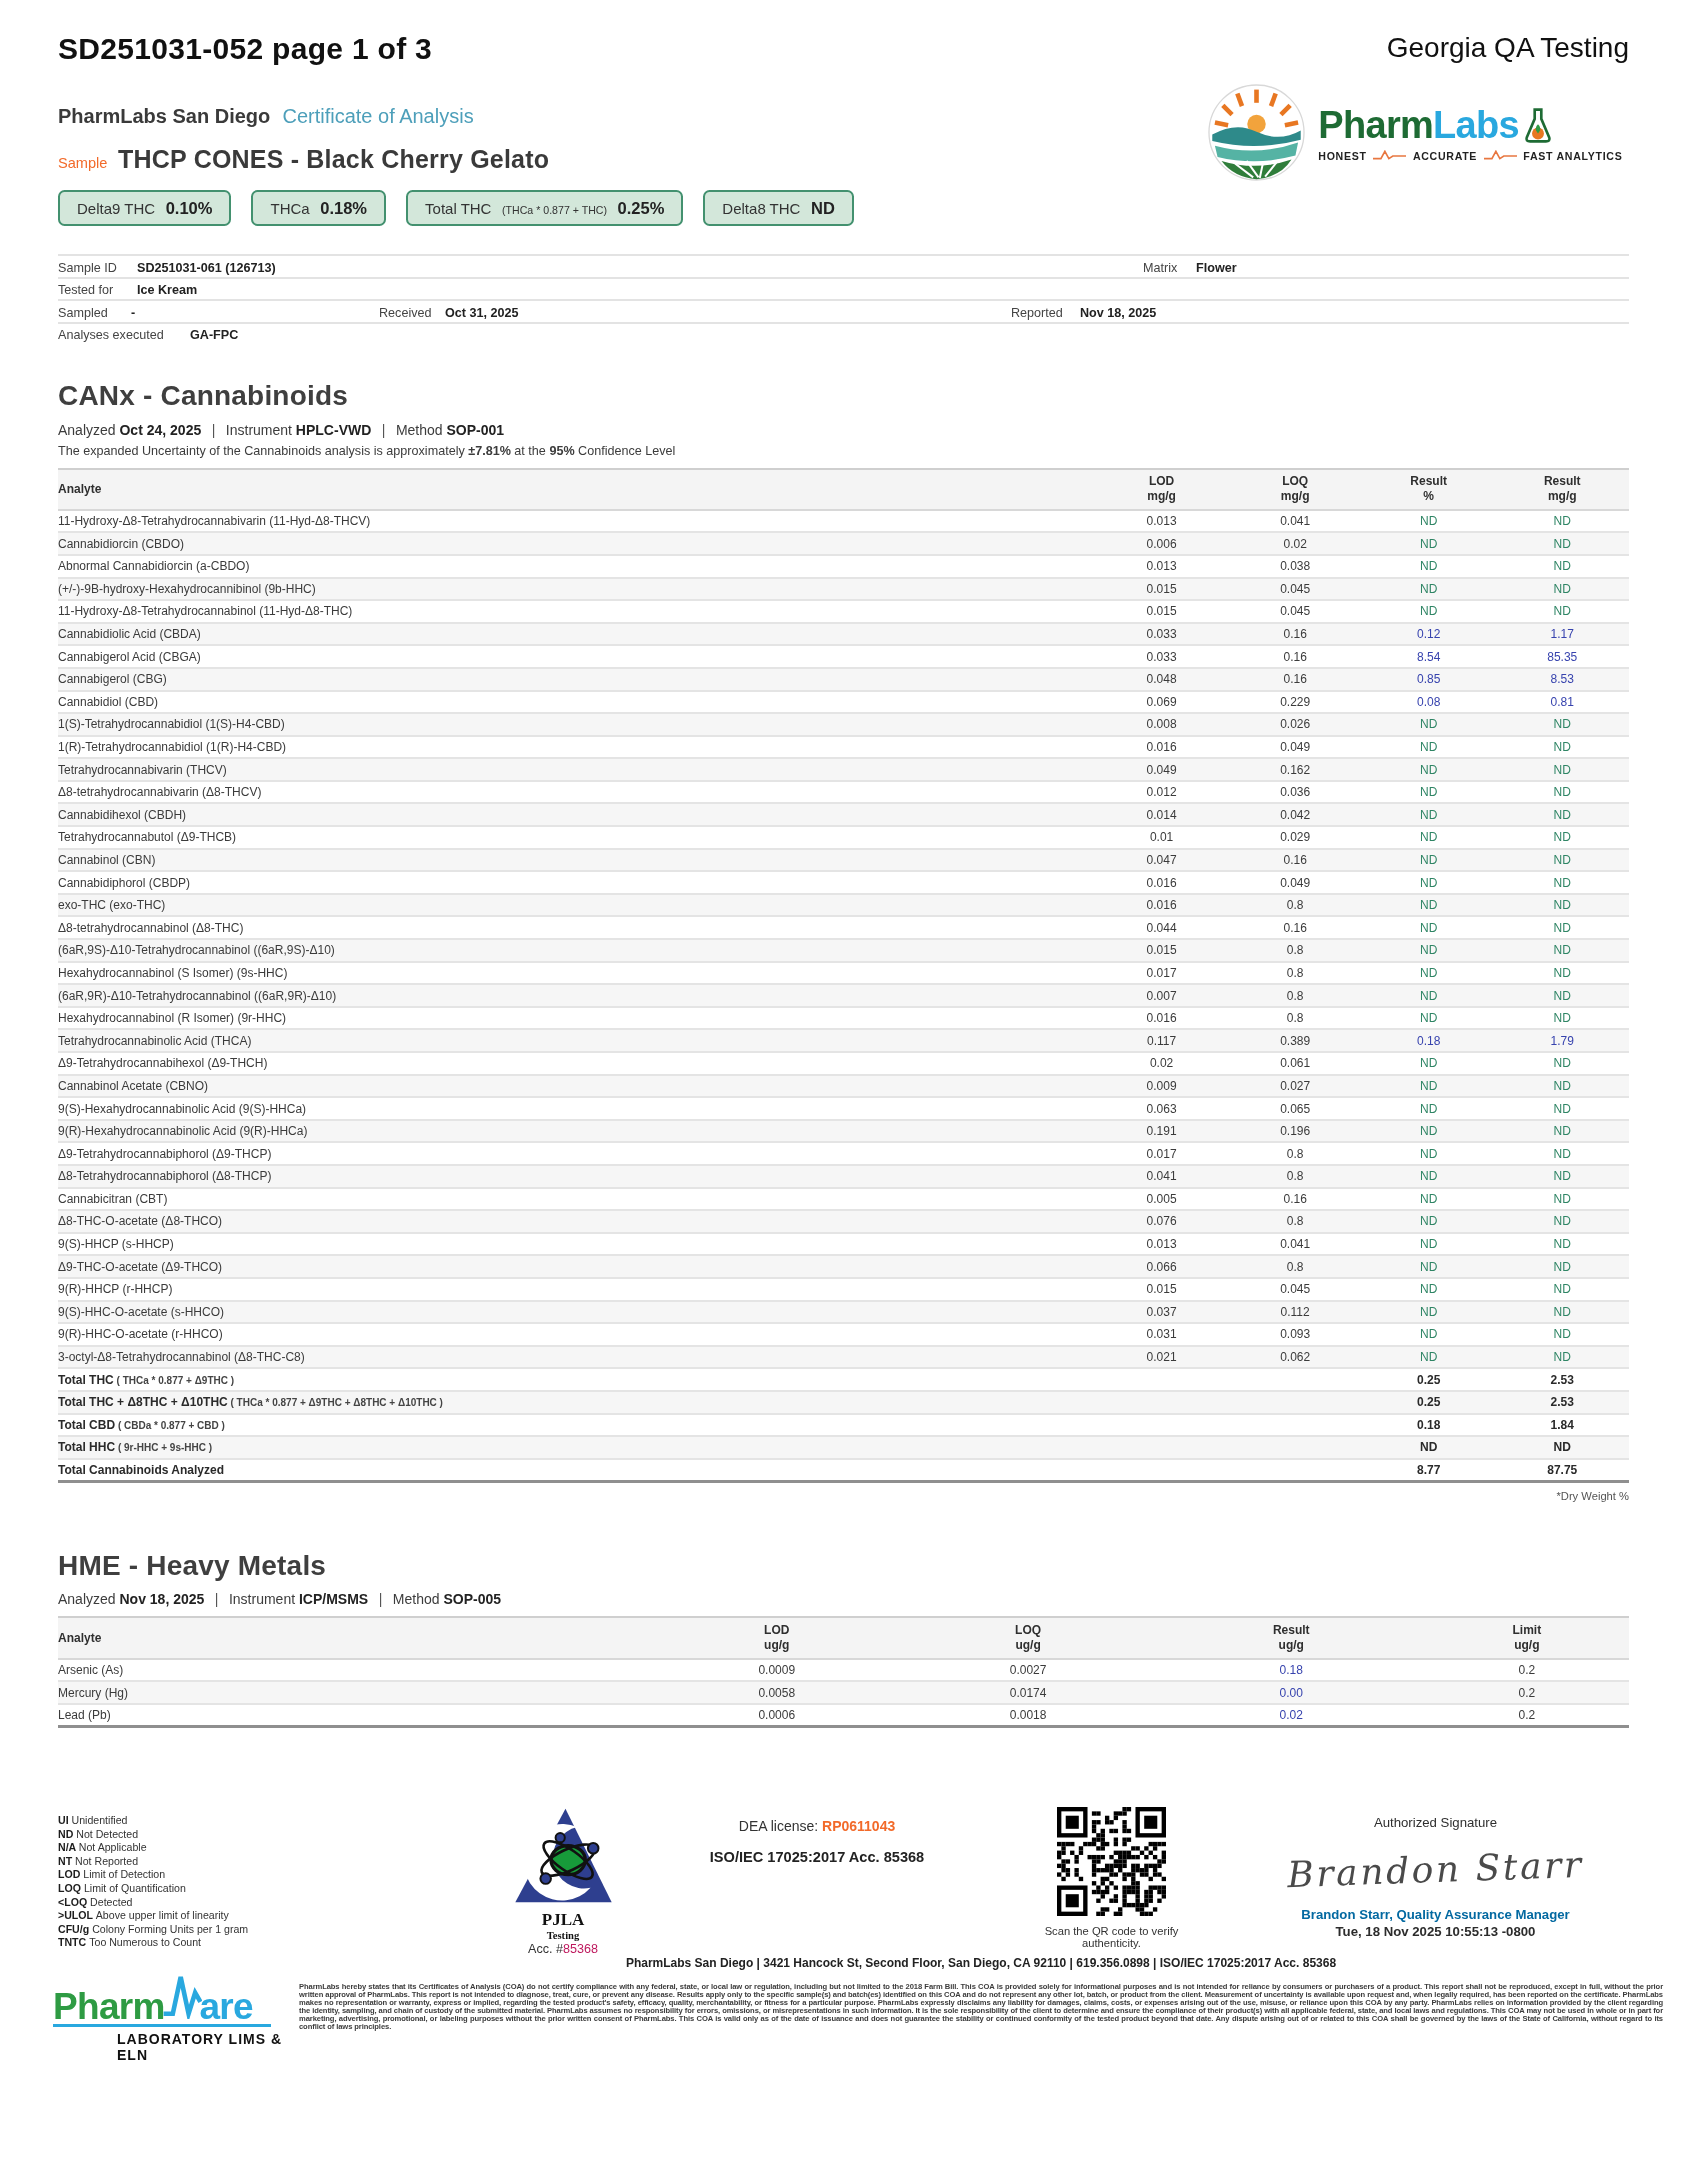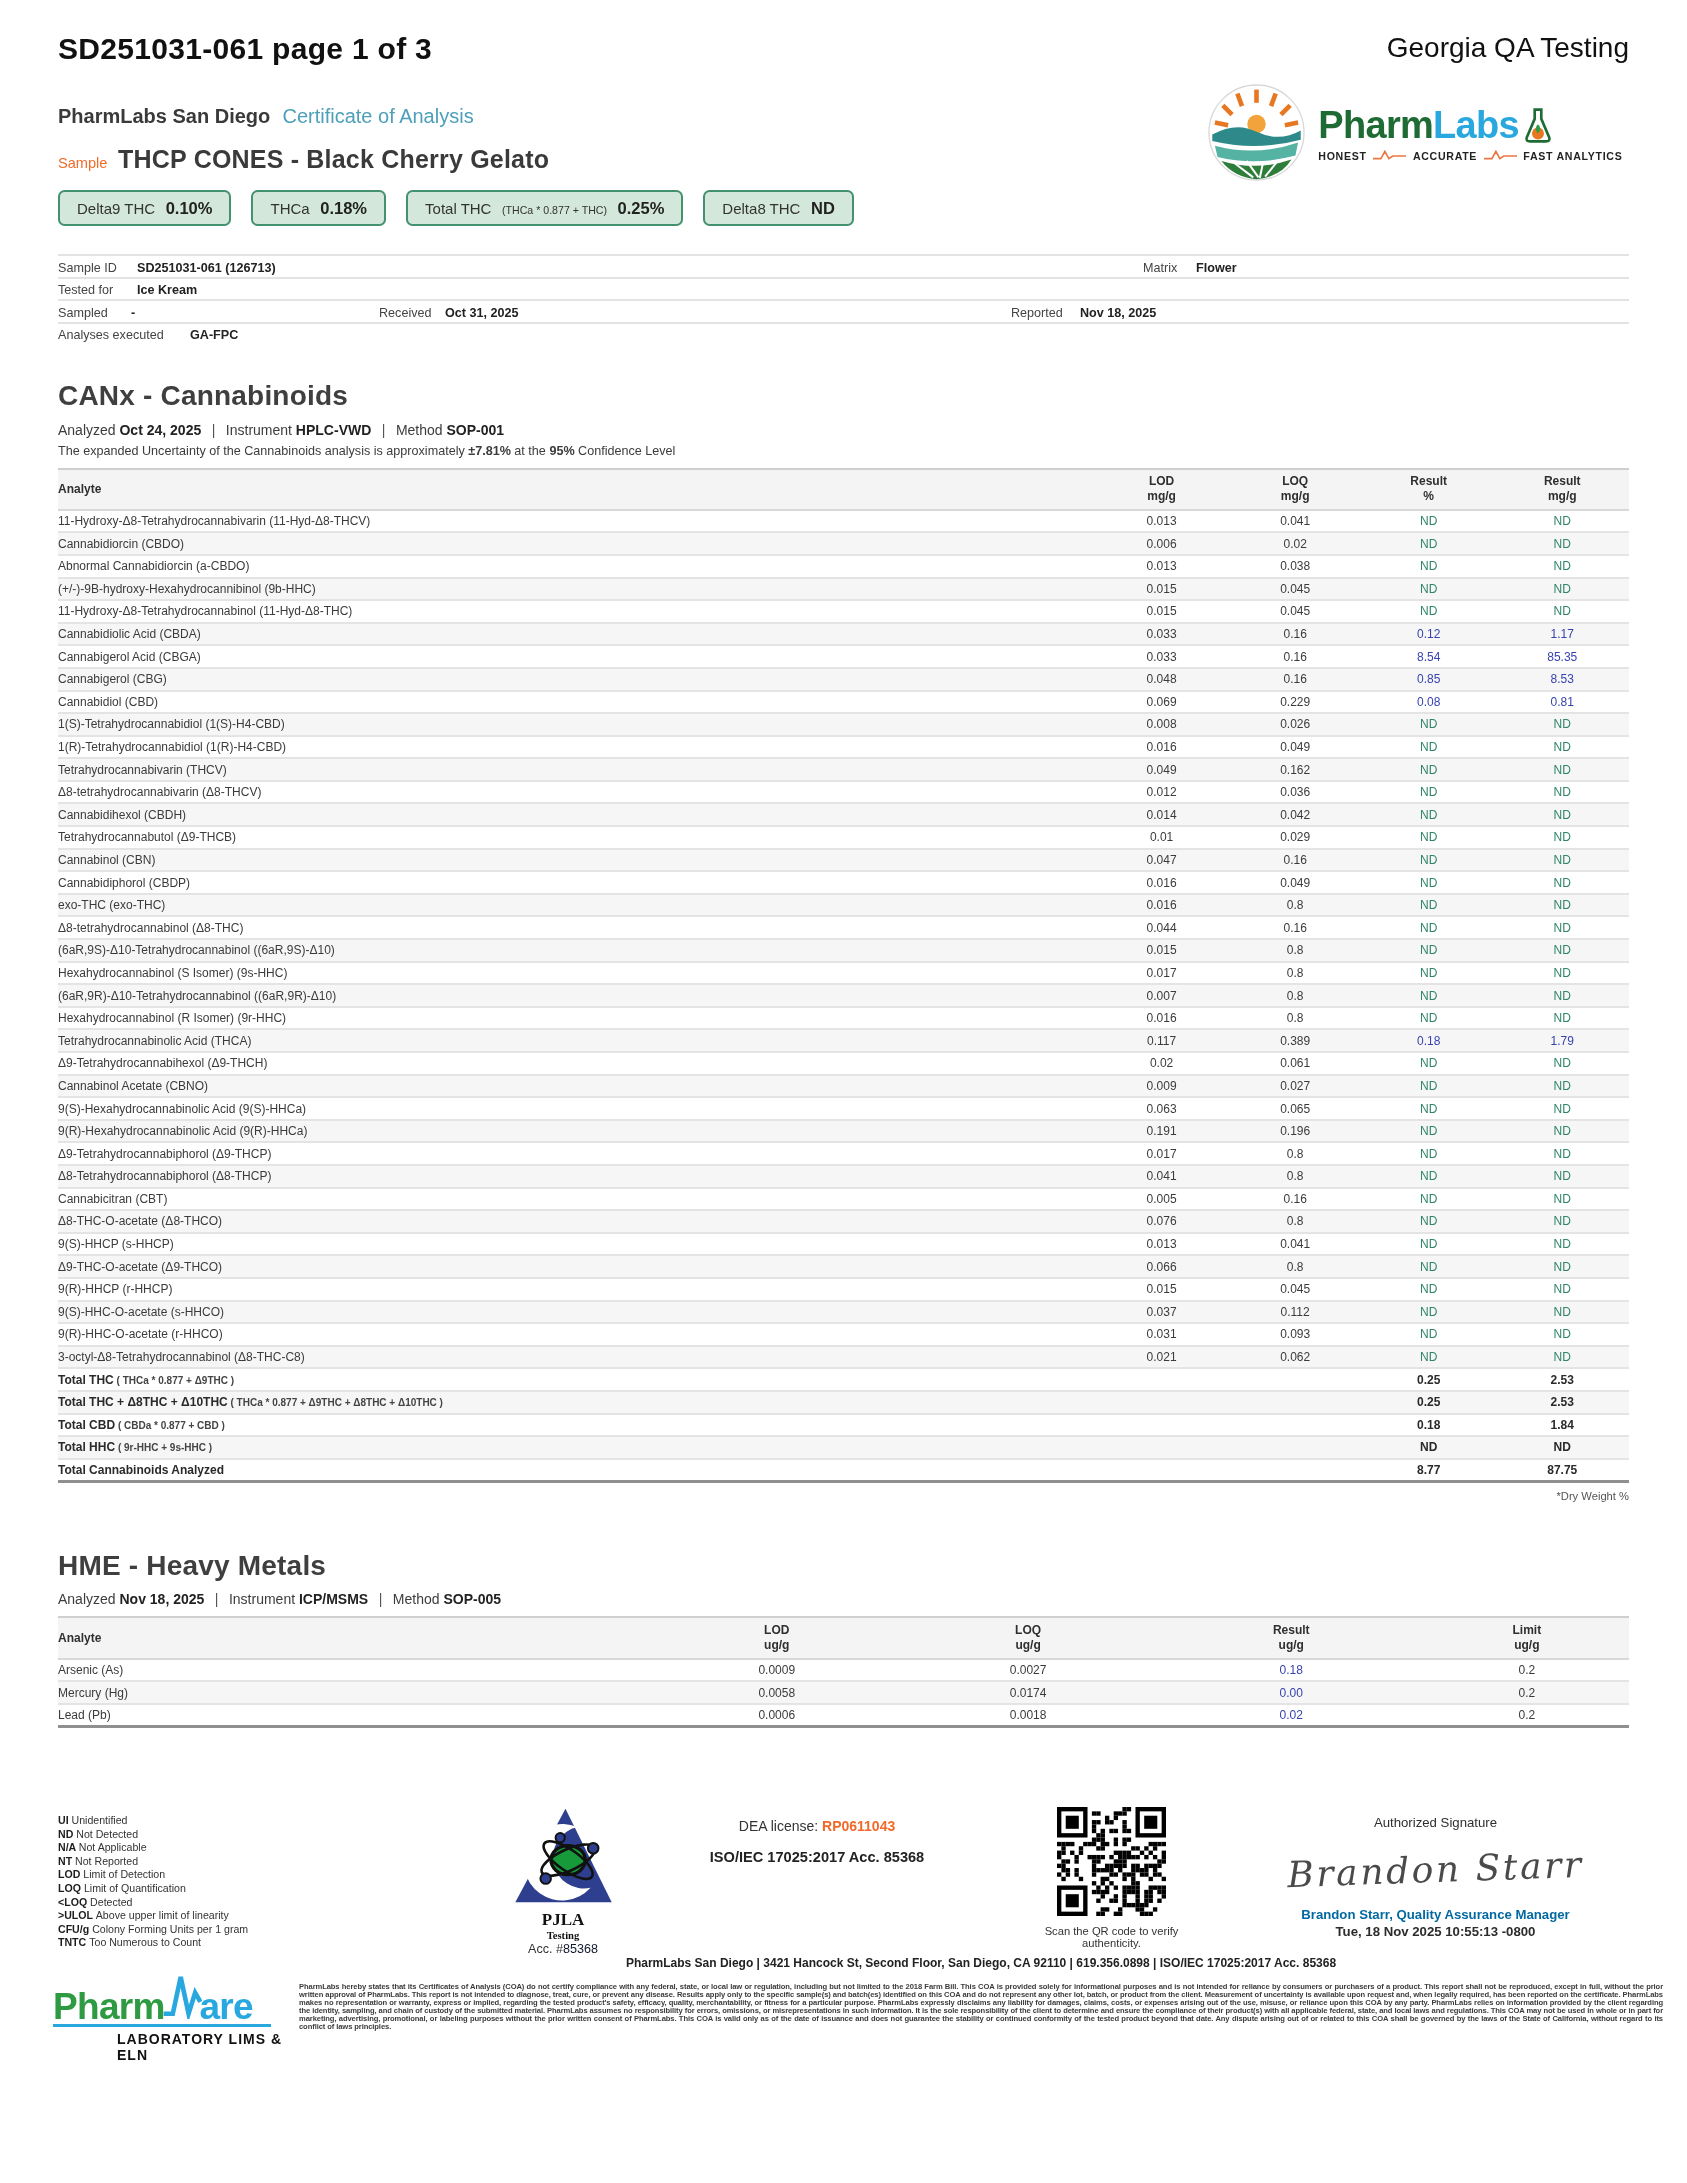--- a/index.html
+++ b/index.html
@@ -76,21 +76,21 @@
   .hm-section { margin-top:48px; }
 
   
   .legend { position:absolute; left:58px; top:1814px; font-size:10.6px; line-height:13.6px; color:#333; }
   .legend b { color:#1d1d1d; }
 
   .pjla { position:absolute; left:490px; top:1806px; width:146px; text-align:center; }
   .pjla-name { font-family:"Liberation Serif", serif; font-weight:700; font-size:17px; color:#111; margin-top:2.6px;}
   .pjla-sub { font-family:"Liberation Serif", serif; font-weight:700; font-size:10.6px; color:#111; }
   .pjla-acc { font-size:12.6px; color:#333; margin-top:1.3px;}
-  .pjla-acc .num { color:#0f172a; }
+  .pjla-acc .num { color:#be185d; }
 
   .dea-block { position:absolute; left:668px; top:1818px; width:298px; text-align:center; }
   .dea-line { font-size:14px; color:#333; }
   .dea-line .dea-num { color:#f26a2a; font-weight:700; }
   .iso-line { font-size:14.6px; font-weight:700; color:#222; margin-top:14.6px; }
 
   .qr-block { position:absolute; left:1029px; top:1807px; width:165px; text-align:center; }
   .qr-caption { font-size:11.2px; color:#333; margin-top:6.6px; }
 
   .sig-block { position:absolute; left:1224px; top:1815px; width:423px; text-align:center; }
@@ -112,21 +112,21 @@
   .disclaimer { position:absolute; left:299px; top:1983px; width:1364px; text-align:justify;
                 font-size:7.6px; line-height:7.9px; font-weight:700; color:#3c3c3c; letter-spacing:-0.1px;}
 </style>
 </head>
 <body>
 
 <div class="page">
   <div class="content">
 
     <div class="top-row">
-      <div class="doc-id">SD251031-061 page 1 of 3</div>
+      <div class="doc-id">SD251031-052 page 1 of 3</div>
       <div class="client-name">Georgia QA Testing</div>
     </div>
 
     <div class="brand-row">
       <div class="brand-line">
         <span class="lab-name">PharmLabs San Diego</span>
         <span class="doc-type">Certificate of Analysis</span>
       </div>
 
       <div class="logo-wrap">

